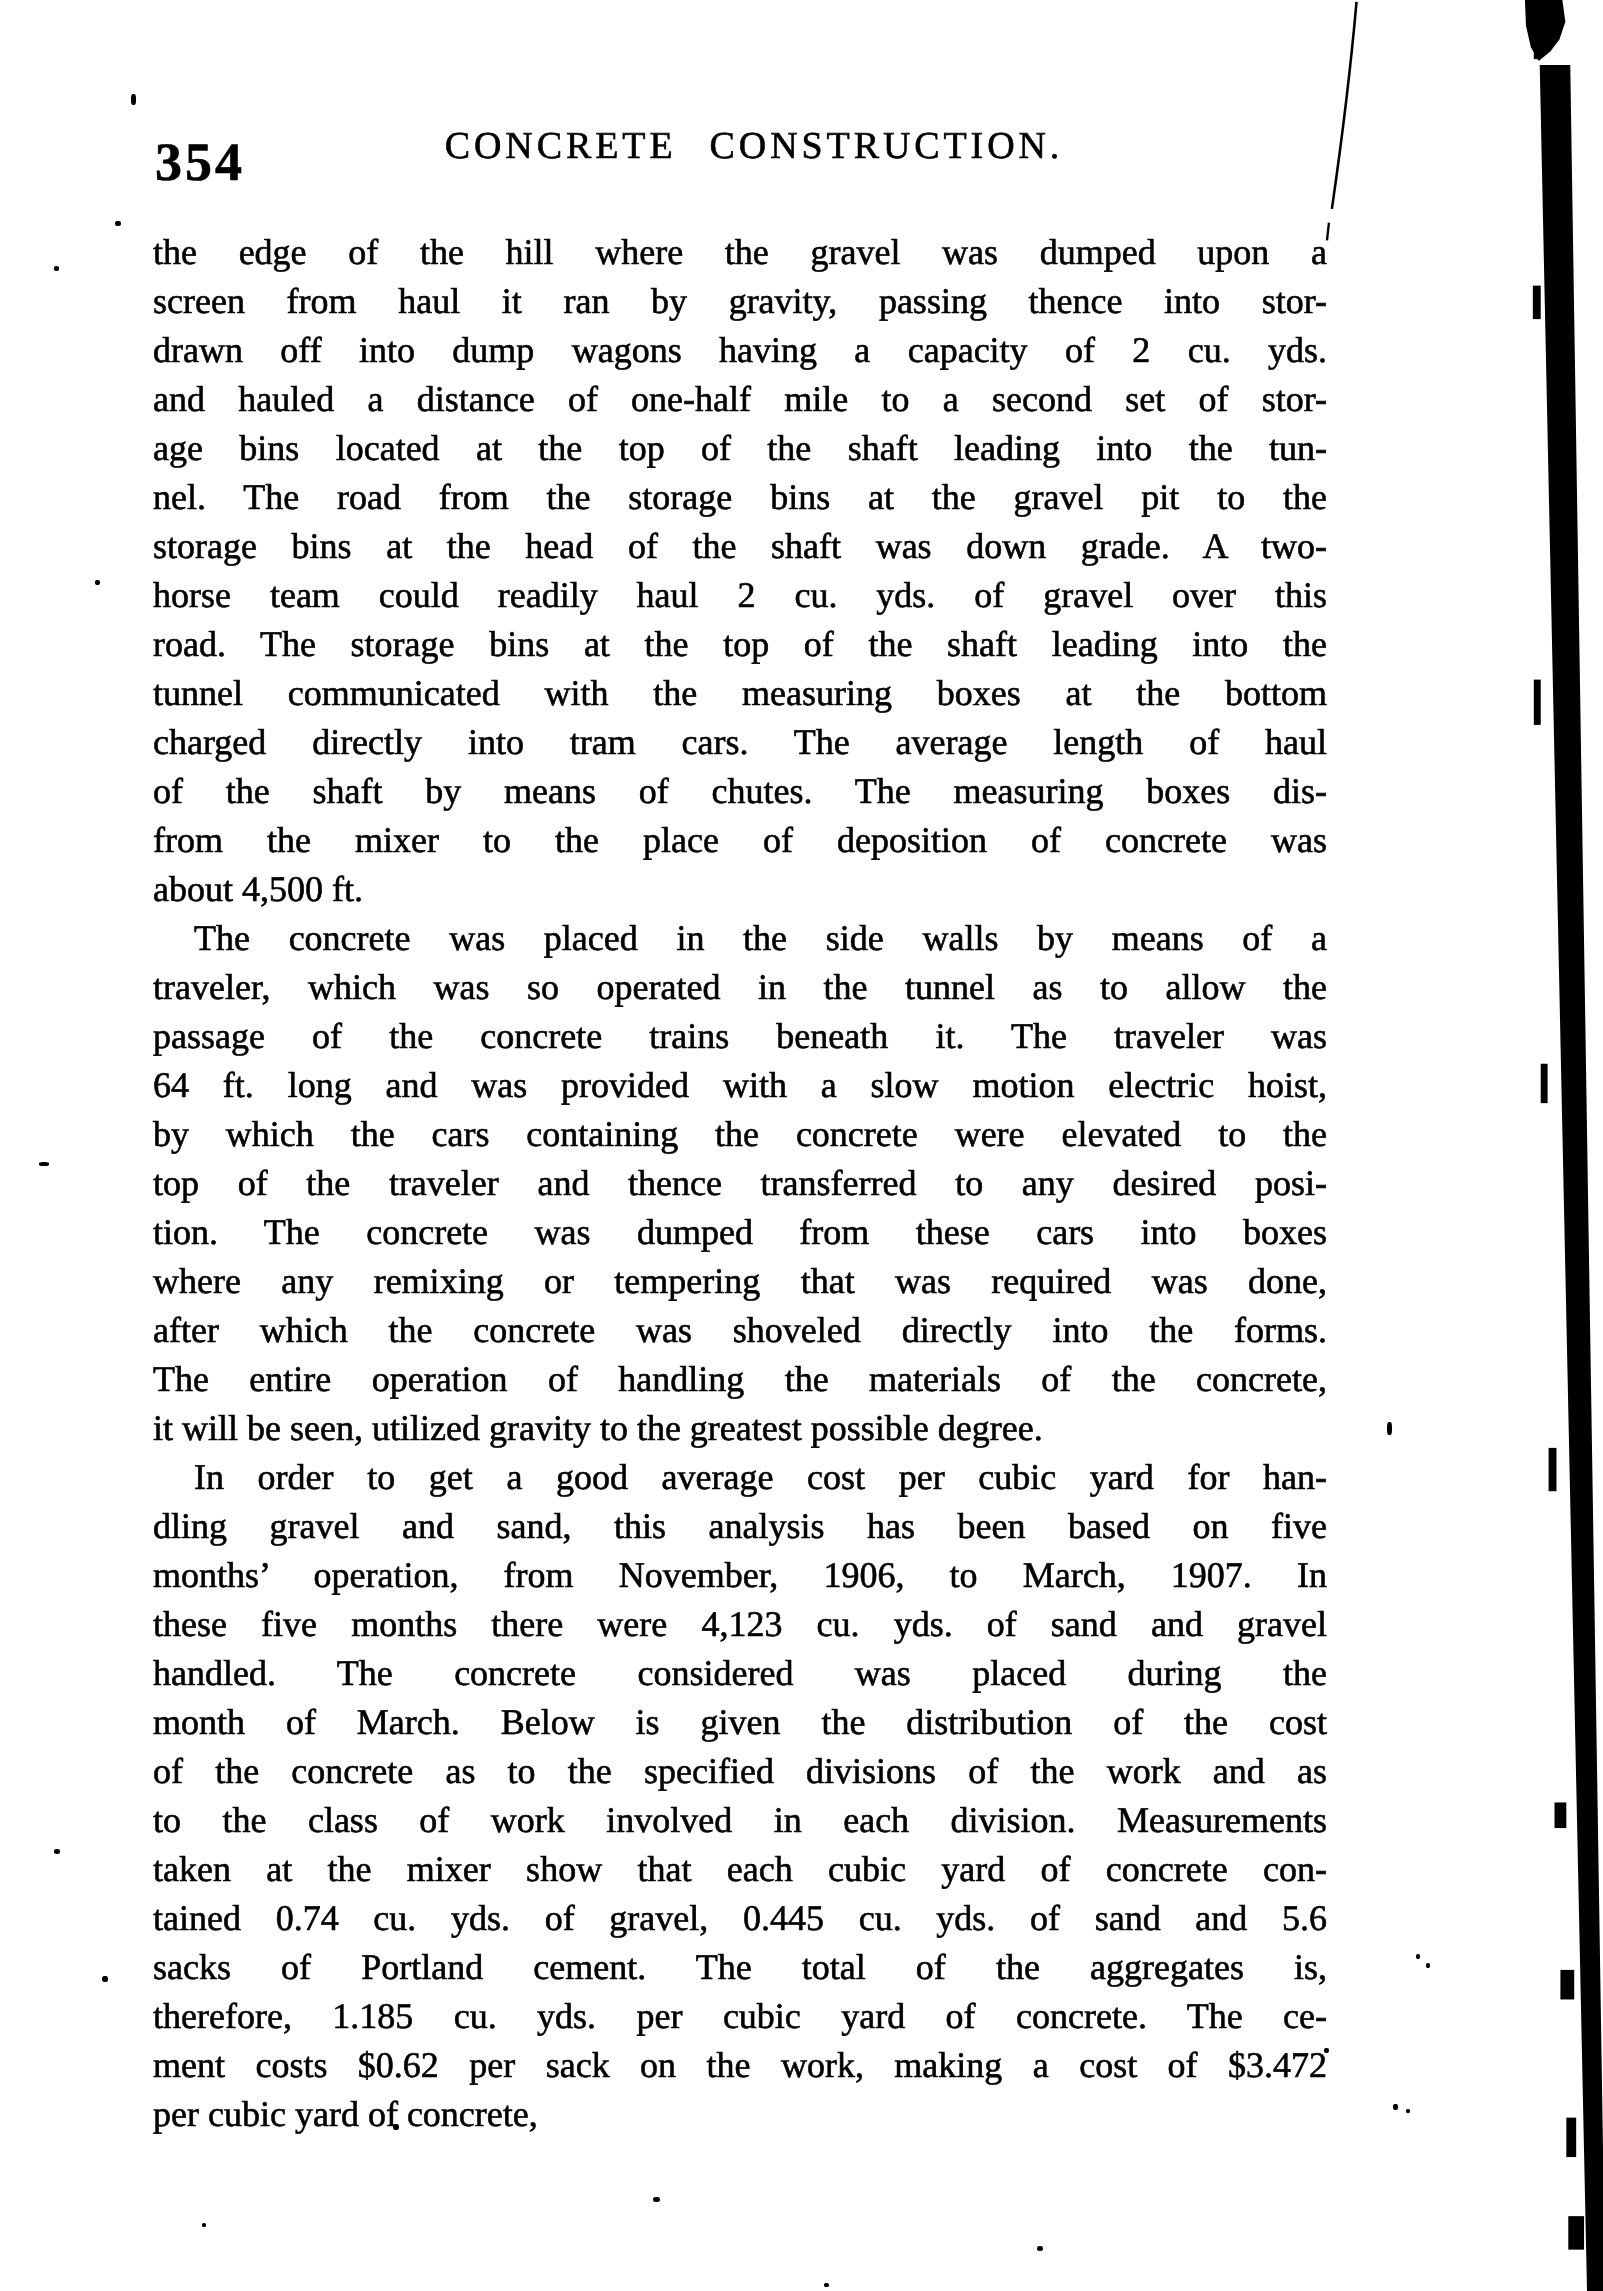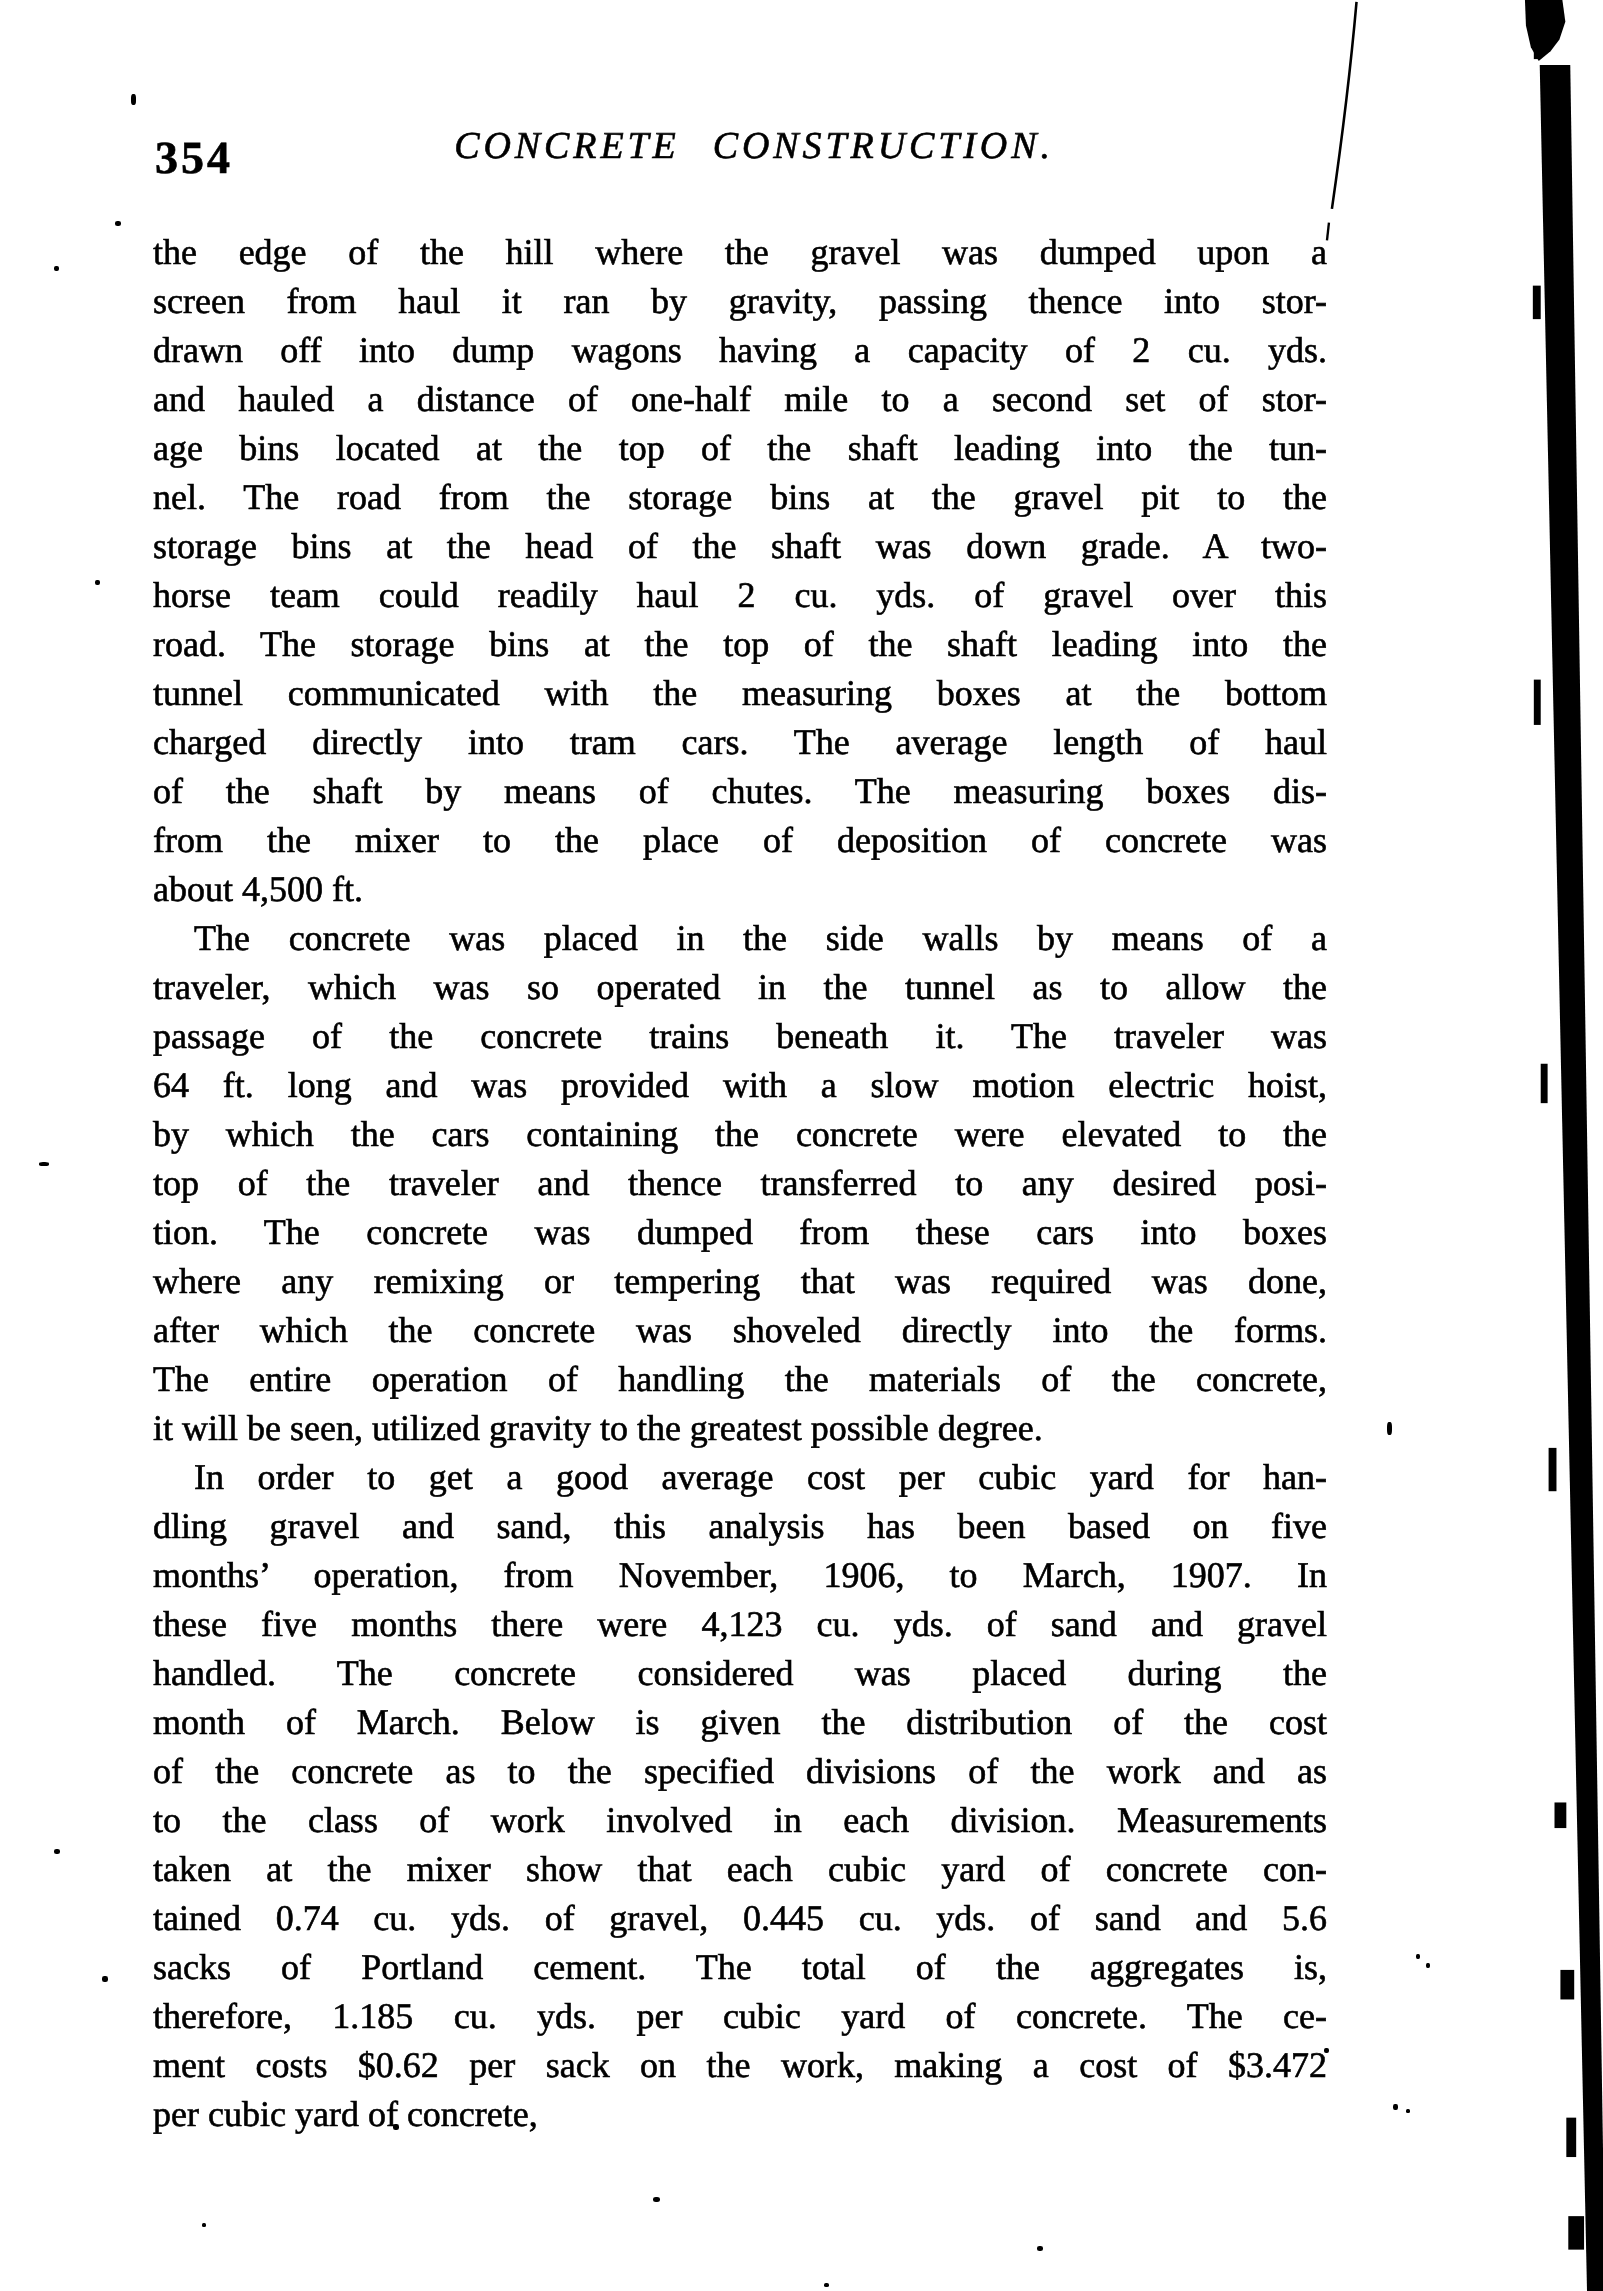--- a/index.html
+++ b/index.html
@@ -12,30 +12,29 @@
     font-family: "Liberation Serif", serif;
     color: #000;
   }
   
   .inked { -webkit-text-stroke: 0.6px #000; text-rendering: geometricPrecision; }
 
   .page-number {
     position: absolute;
     left: 155px;
     top: 131px;
-    font-size: 46px;
+    font-size: 54px;
     letter-spacing: 3px;
     font-weight: bold;
   }
   .running-title {
     position: absolute;
     left: 754px;
     top: 124px;
     transform: translateX(-50%);
-    font-style: italic;
     font-size: 38px;
     letter-spacing: 3.9px;
     word-spacing: 19.7px;
     white-space: nowrap;
   }
 
   .body-text {
     position: absolute;
     left: 153px;
     top: 228px;

